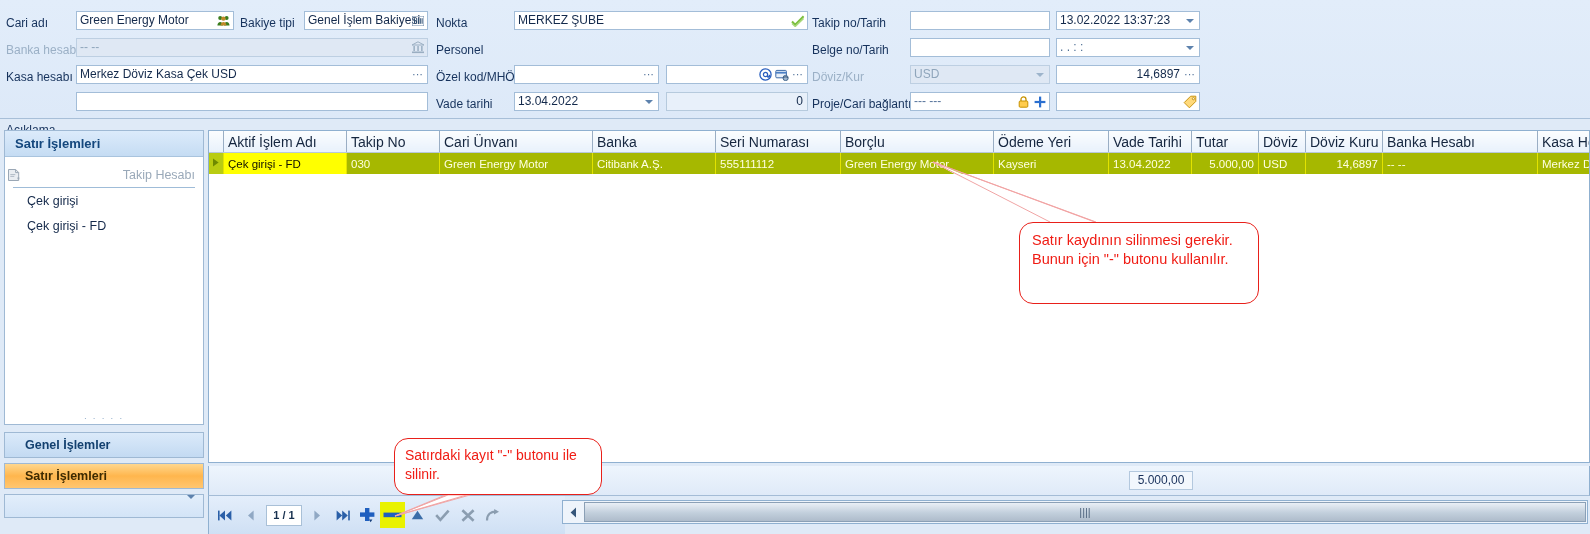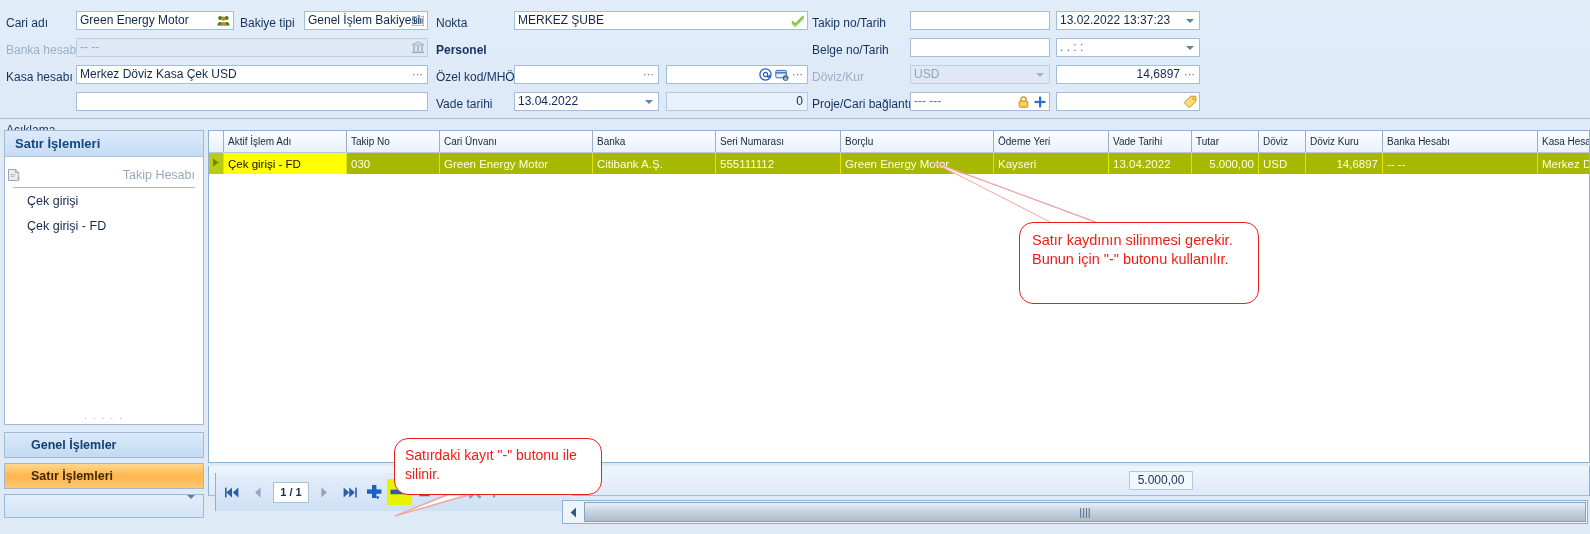--- a/index.html
+++ b/index.html
@@ -81,21 +81,21 @@
   }
   .sb-grip {
     position: absolute; left: 0; right: 0; bottom: 0; height: 12px;
     display: flex; align-items: center; justify-content: center;
     letter-spacing: 2px; font-size: 8px; color: #7d9ec0;
   }
 
   .nav-bar {
     position: absolute; left: 4px; width: 200px; height: 26px;
     box-sizing: border-box; border: 1px solid #9fb9d4;
-    display: flex; align-items: center; padding-left: 26px;
+    display: flex; align-items: center; padding-left: 20px;
     font-weight: bold; font-size: 12.5px; color: #13406f;
   }
   .nav-bar.blue { background: linear-gradient(180deg,#dbeafa 0%,#c3daf2 100%); }
   .nav-bar.orange {
     background: linear-gradient(180deg,#ffd78e 0%,#ffb64d 50%,#ffc671 100%);
     color: #3d2a00;
   }
   .nav-bar.plain {
     background: linear-gradient(180deg,#e2eefb 0%,#d3e4f7 100%);
     padding-left: 0; justify-content: flex-end; padding-right: 8px;
@@ -105,21 +105,21 @@
   .grid-wrap {
     position: absolute; left: 208px; top: 130px; width: 1382px; height: 333px;
     background: #ffffff; border: 1px solid #8fb0d0; box-sizing: border-box;
     overflow: hidden;
   }
   table.grid { border-collapse: collapse; table-layout: fixed; width: 1430px; }
   table.grid th {
     background: linear-gradient(180deg,#fbfdff 0%, #e8f1fb 100%);
     border-right: 1px solid #9aaec4;
     border-bottom: 1px solid #b8c8d8;
-    font-weight: normal; font-size: 10px; color: #15263f;
+    font-weight: normal; font-size: 14px; color: #15263f;
     text-align: left; padding: 2px 0 2px 4px;
     height: 17px; white-space: nowrap; overflow: hidden;
   }
   table.grid th.idx { width: 14px; padding: 0; border-right: 1px solid #9aaec4;}
   table.grid td {
     background: #a6b800;
     color: #ffffe0;
     border-right: 1px solid #e3e300;
     font-size: 11.5px;
     padding: 2px 0 2px 4px;
@@ -144,24 +144,24 @@
   }
   .total-box {
     position: absolute; left: 920px; top: 5px; width: 64px; height: 19px;
     box-sizing: border-box;
     background: #f2f7fd; border: 1px solid #b3c8de;
     font-size: 12px; color: #18305a; text-align: center; line-height: 17px;
   }
 
   
   .btm-toolbar {
-    position: absolute; left: 208px; top: 473px; width: 352px; height: 38px;
+    position: absolute; left: 208px; top: 496px; width: 352px; height: 38px;
     background: linear-gradient(180deg,#e4eefb 0%, #cfe0f4 100%);
     border-left: 1px solid #8fb0d0;
-    display: flex; align-items: center; padding-left: 4px; margin-left: 7px;
+    display: flex; align-items: center; padding-left: 4px;
   }
   .nv {
     width: 25px; height: 26px; display: flex; align-items: center;
     justify-content: center; font-size: 14px; color: #4f75a3;
     position: relative;
   }
   .pagebox {
     width: 34px; height: 19px; background: #fff; border: 1px solid #a9c0d7;
     font-size: 11px; color: #17304f; display: flex; align-items: center;
     justify-content: center; margin: 0 3px; font-weight: bold;
@@ -263,21 +263,21 @@
             <rect x="2" y="2.2" width="1" height="5.6" fill="#2f4f73"></rect>
             <rect x="4" y="2.2" width="0.8" height="5.6" fill="#2f4f73"></rect>
             <rect x="5.8" y="2.2" width="1.2" height="5.6" fill="#2f4f73"></rect>
             <rect x="8" y="2.2" width="0.8" height="5.6" fill="#2f4f73"></rect>
             <rect x="9.6" y="2.2" width="1" height="5.6" fill="#2f4f73"></rect>
           </svg>
       </span>
     </div>
 
     <div class="fld-label" style="left:436px; top:16px;">Nokta</div>
-    <div class="fld-label" style="left:436px; top:43px;font-weight:bold;">Personel</div>
+    <div class="fld-label" style="left:436px; top:43px;">Personel</div>
     <div class="fld-label" style="left:436px; top:70px;">Özel kod/MHÖK</div>
     <div class="fld-label" style="left:436px; top:97px;">Vade tarihi</div>
 
     <div class="tbox" style="left:514px; top:11px; width:294px;">
       <span>MERKEZ ŞUBE</span>
       <span class="btn-ic">
         <svg width="14" height="12" viewBox="0 0 14 12">
             <path d="M1 6.5 4.2 9.8 12.6 1.3" stroke="#7cbf3f" stroke-width="2" fill="none"></path>
             <path d="M1 8.6 4.2 11.5 12.6 3.4" stroke="#a8d87a" stroke-width="1.4" fill="none"></path>
           </svg>

